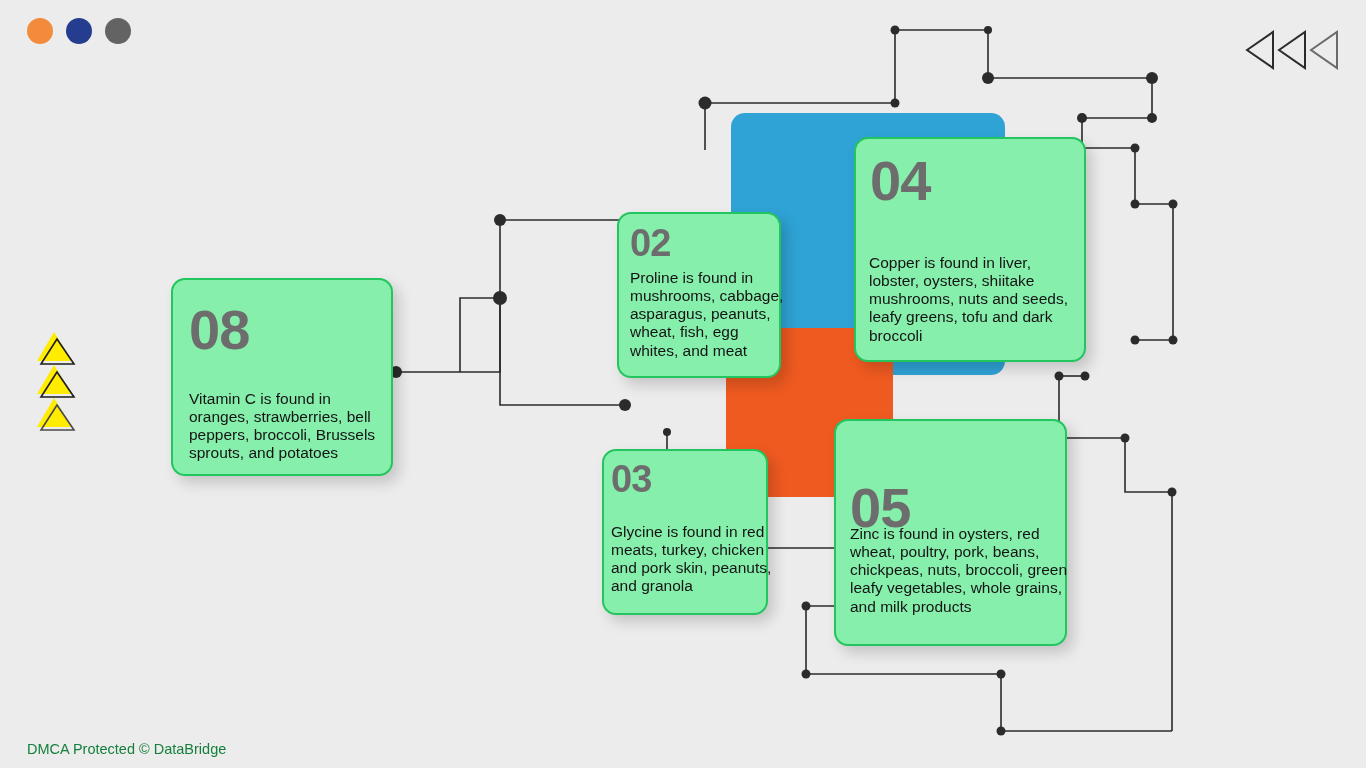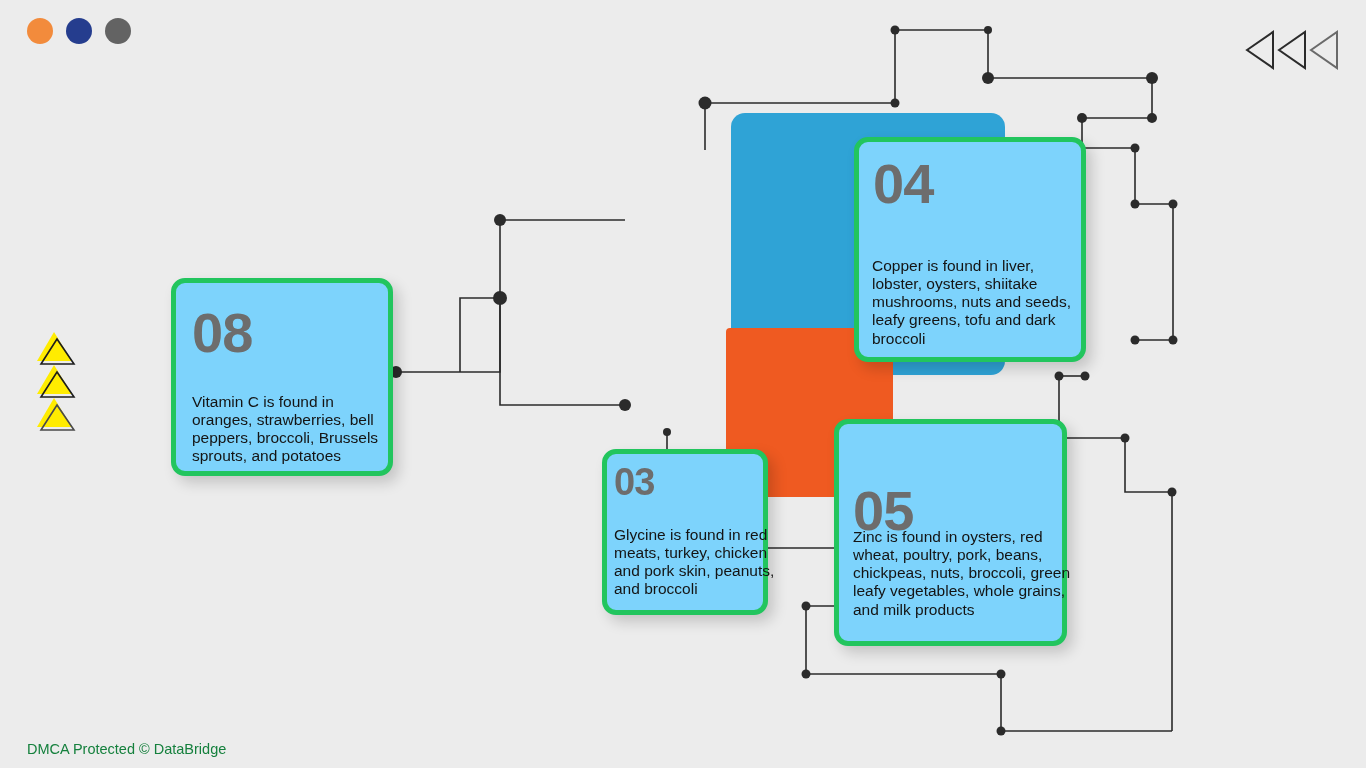--- a/index.html
+++ b/index.html
@@ -26,22 +26,22 @@
   .block { position:absolute; }
   .block.blue  { left:731px; top:113px;  width:274px; height:262px; border-radius:14px; }
   .block.orange{ left:726px; top:328px;  width:167px; height:169px; border-radius:4px; }
 
   
   #wires { position:absolute; left:0; top:0; width:1366px; height:768px; }
 
   
   .card {
     position:absolute;
-    background:#7dd3fc;
-    border:5px solid #22c55e;
+    background:#86efac;
+    border:2px solid #22c55e;
     border-radius:14px;
     box-shadow: 6px 7px 14px rgba(0,0,0,0.17);
   }
   .card .num {
     font-size:56px;
     font-weight:bold;
     color:#6d6d6d;
     line-height:1;
     letter-spacing:-1px;
   }
@@ -176,24 +176,28 @@
       <circle cx="1001" cy="674" r="4.5"></circle>
       <circle cx="1001" cy="731" r="4.5"></circle>
     </g>
   </svg>
 
   <div class="card" id="card01">
     <div class="num">08</div>
     <div class="body">Vitamin C is found in oranges, strawberries, bell peppers, broccoli, Brussels sprouts, and potatoes</div>
   </div>
 
+  <div class="card" id="card02">
+    <div class="num">02</div>
+    <div class="body">Proline is found in mushrooms, cabbage, asparagus, peanuts, wheat, fish, egg whites, and meat</div>
+  </div>
 
   <div class="card" id="card03">
     <div class="num">03</div>
-    <div class="body">Glycine is found in red meats, turkey, chicken and pork skin, peanuts, and broccoli</div>
+    <div class="body">Glycine is found in red meats, turkey, chicken and pork skin, peanuts, and granola</div>
   </div>
 
   <div class="card" id="card04">
     <div class="num">04</div>
     <div class="body">Copper is found in liver, lobster, oysters, shiitake mushrooms, nuts and seeds, leafy greens, tofu and dark broccoli</div>
   </div>
 
   <div class="card" id="card05">
     <div class="num">05</div>
     <div class="body">Zinc is found in oysters, red wheat, poultry, pork, beans, chickpeas, nuts, broccoli, green leafy vegetables, whole grains, and milk products</div>

